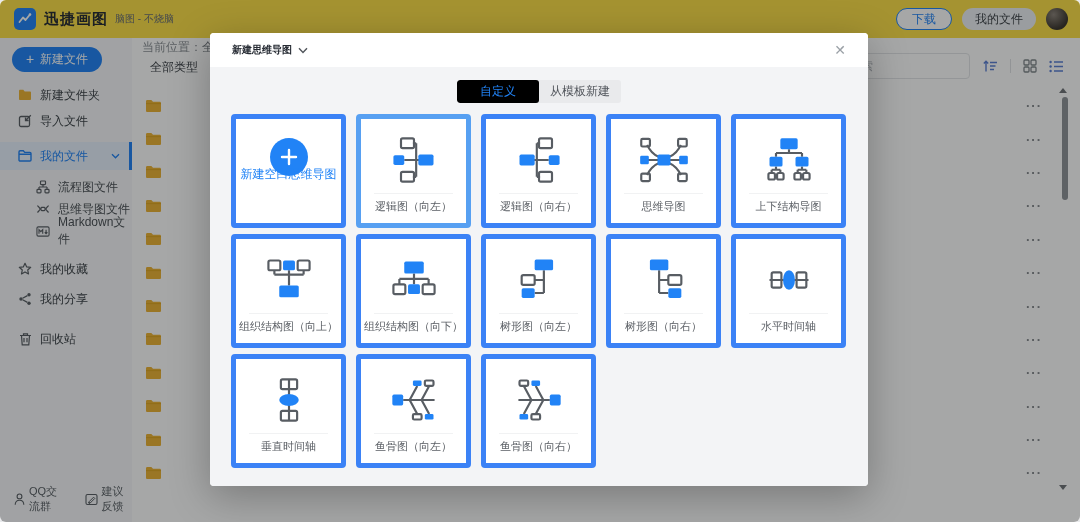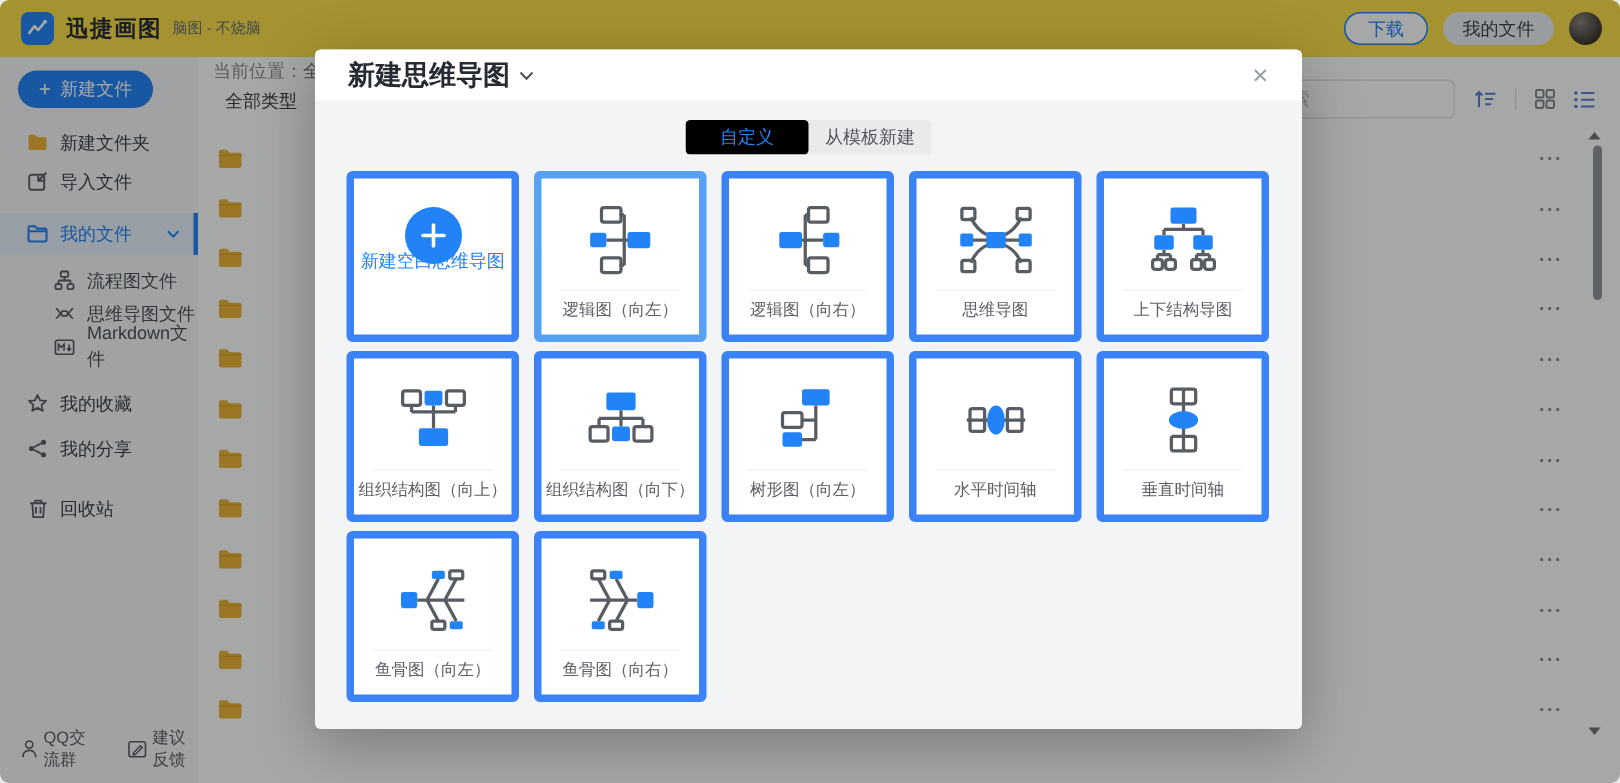--- a/index.html
+++ b/index.html
@@ -49,21 +49,21 @@
   .file-row { height:33.4px; display:flex; align-items:center; padding:0 14px 0 13px; cursor:pointer; }
   .file-row .more { margin-left:auto; color:#85898e; font-size:13px; font-weight:bold; letter-spacing:1px; line-height:1; cursor:pointer; }
   .sb-up { position:absolute; right:13px; top:50px; width:0; height:0; border-left:4px solid transparent; border-right:4px solid transparent; border-bottom:5px solid #6f7377; }
   .sb-thumb { position:absolute; right:12px; top:59px; width:6px; height:103px; border-radius:3px; background:#8f9398; }
   .sb-down { position:absolute; right:13px; bottom:32px; width:0; height:0; border-left:4px solid transparent; border-right:4px solid transparent; border-top:5px solid #6f7377; }
 
   
   .overlay { position:absolute; inset:0; background:rgba(8,10,12,0.36); z-index:50; }
   .modal { position:absolute; left:210px; top:33px; width:658px; height:453px; background:#fff; border-radius:4px; z-index:60; box-shadow:0 10px 40px rgba(0,0,0,.28); overflow:hidden; }
   .modal-hd { height:34px; display:flex; align-items:center; padding:0 22px; background:#fff; }
-  .modal-title { font-size:18px; font-weight:bold; color:#262b33;font-family:Liberation Serif, serif; }
+  .modal-title { font-size:10px; font-weight:bold; color:#262b33;font-family:Liberation Serif, serif; }
   .modal-hd .caret { margin-left:6px; display:flex; }
   .modal-close { margin-left:auto; color:#9aa0a6; font-size:14px; cursor:pointer; line-height:1; }
   .modal-bd { position:absolute; top:34px; left:0; right:0; bottom:0; background:#f3f4f6; }
   .tabs { display:flex; width:fit-content; margin:13px auto 0; background:#e9eaec; border-radius:3px; overflow:hidden; }
   .tab { width:82px; height:23px; line-height:23px; text-align:center; font-size:12px; color:#51555b; cursor:pointer; }
   .tab.active { background:#000000; color:#2183f6; border-radius:3px; }
   .grid { margin:11px 0 0 21px; display:grid; grid-template-columns:repeat(5,115px); gap:6px 10px; }
   .card { position:relative; width:115px; height:114px; background:#fff; border:5px solid #3b82f6; border-radius:4px; cursor:pointer; }
   .card.selected { border-color:#57a0f2; }
   .card .cicon { position:absolute; top:15px; left:50%; transform:translateX(-50%); }
@@ -476,20 +476,30 @@
                 <path d="M28.5 15 V36 M28.5 24 H20 M28.5 36 H20" fill="none" stroke="#585d63" stroke-width="2"></path>
                 <rect x="20" y="5" width="17" height="10" rx="1.5" fill="#2183f6"></rect>
                 <rect x="8" y="19.5" width="12" height="9" rx="1.5" fill="none" stroke="#585d63" stroke-width="2"></rect>
                 <rect x="8" y="31.5" width="12" height="9" rx="1.5" fill="#2183f6"></rect>
               </svg></div>
             <div class="divider"></div>
             <div class="clabel">树形图（向左）</div>
           </div>
           <div class="card">
             <div class="cicon"><svg width="52" height="52" viewBox="0 0 48 48">
+                <path d="M19.5 15 V36 M19.5 24 H28 M19.5 36 H28" fill="none" stroke="#585d63" stroke-width="2"></path>
+                <rect x="11" y="5" width="17" height="10" rx="1.5" fill="#2183f6"></rect>
+                <rect x="28" y="19.5" width="12" height="9" rx="1.5" fill="none" stroke="#585d63" stroke-width="2"></rect>
+                <rect x="28" y="31.5" width="12" height="9" rx="1.5" fill="#2183f6"></rect>
+              </svg></div>
+            <div class="divider"></div>
+            <div class="clabel">树形图（向右）</div>
+          </div>
+          <div class="card">
+            <div class="cicon"><svg width="52" height="52" viewBox="0 0 48 48">
                 <path d="M6 24 H42" fill="none" stroke="#585d63" stroke-width="2"></path>
                 <rect x="8" y="17" width="9" height="14" rx="1.5" fill="none" stroke="#585d63" stroke-width="2"></rect>
                 <rect x="31" y="17" width="9" height="14" rx="1.5" fill="none" stroke="#585d63" stroke-width="2"></rect>
                 <ellipse cx="24" cy="24" rx="5.5" ry="9" fill="#2183f6"></ellipse>
               </svg></div>
             <div class="divider"></div>
             <div class="clabel">水平时间轴</div>
           </div>
           <div class="card">
             <div class="cicon"><svg width="52" height="52" viewBox="0 0 48 48">

